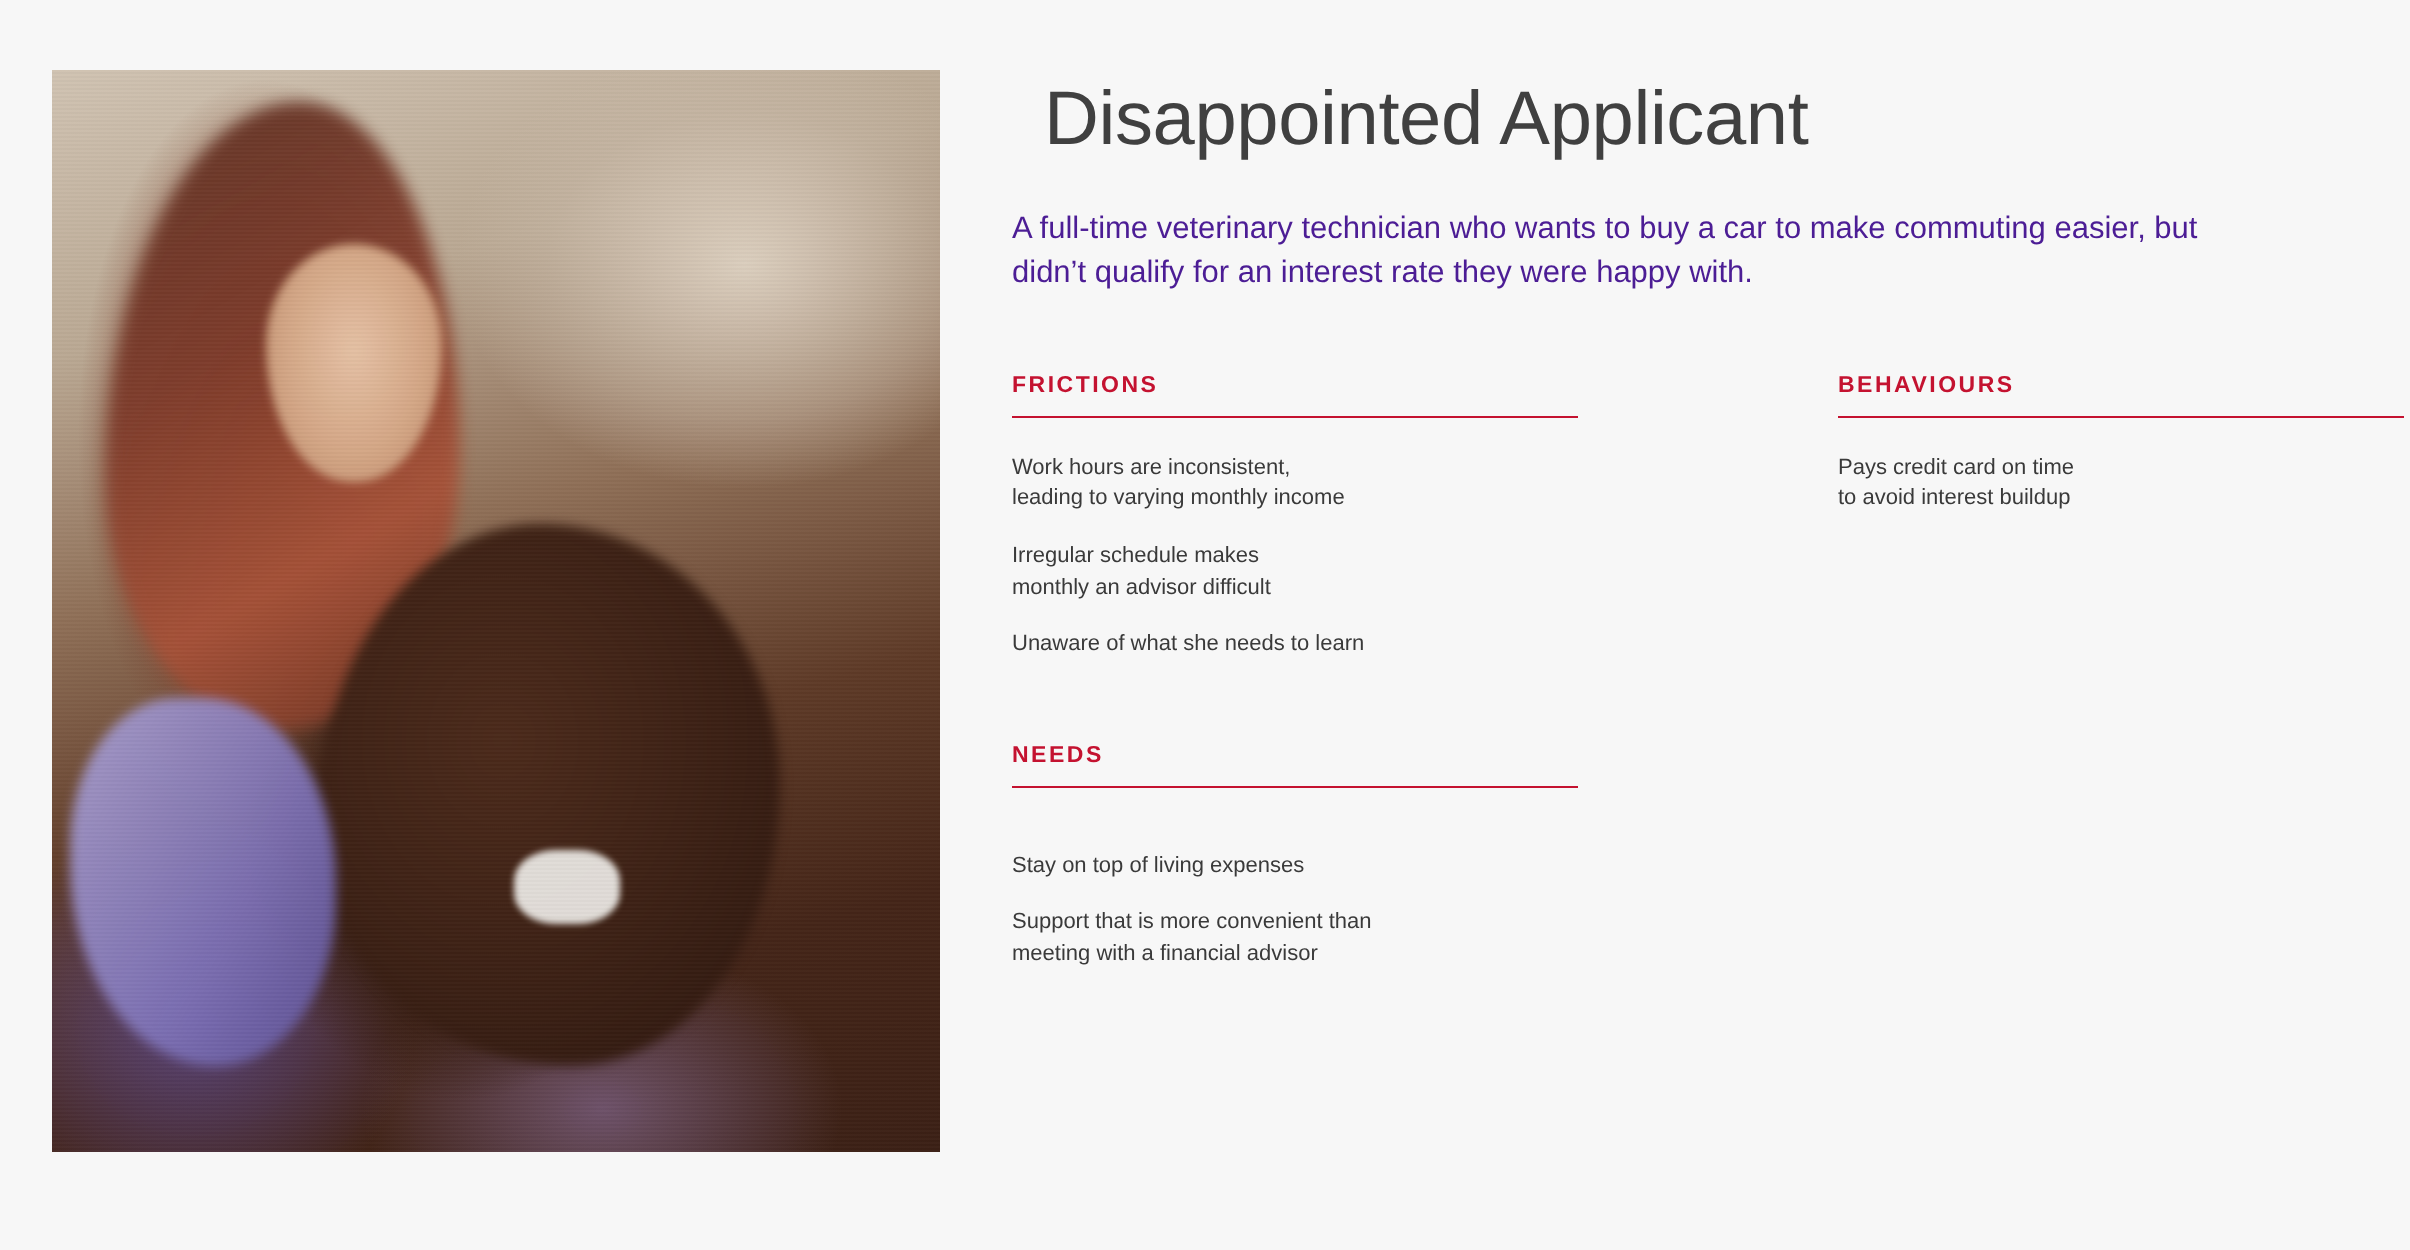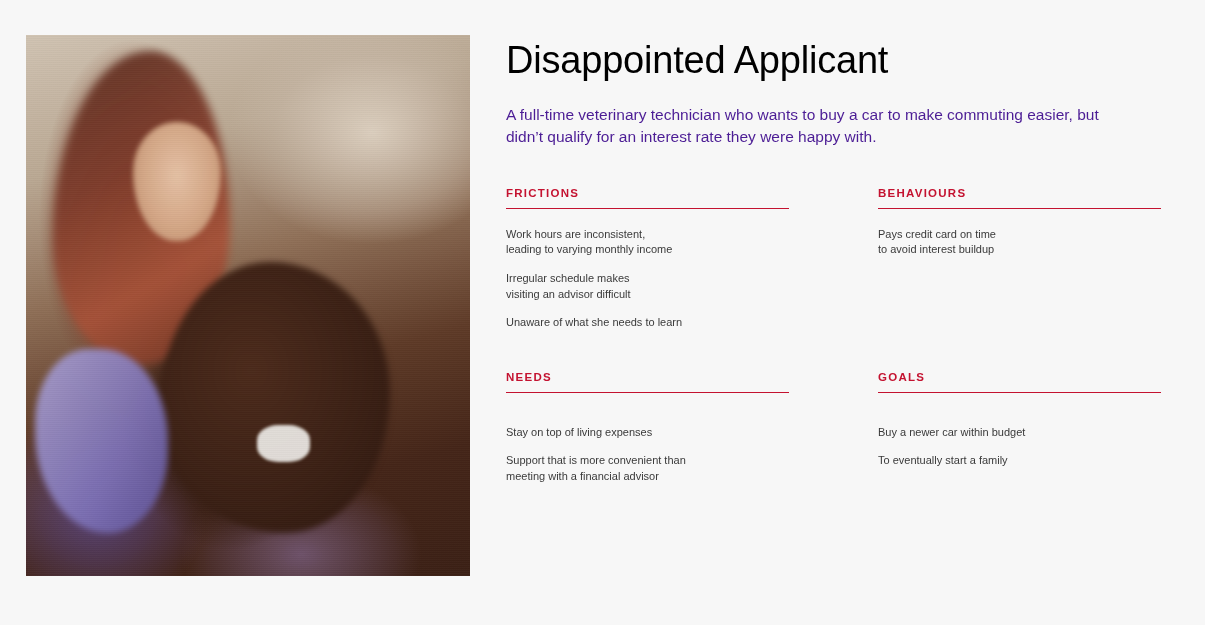--- a/index.html
+++ b/index.html
@@ -111,39 +111,40 @@
   .content {
     position: absolute;
     left: 506px;
     top: 40px;
     width: 660px;
   }
   .title {
     font-size: 38px;
     line-height: 1.1;
     font-weight: 400;
-    color: #000000;
+    color: #404040;
     letter-spacing: -0.2px;
-    margin: 0 0 22px 0;
+    margin: 0 0 22px 16px;
   }
   .intro {
     font-size: 15.5px;
     line-height: 1.45;
     color: #4c1d95;
     margin: 0;
     max-width: 600px;
   }
 
   .grid {
     margin-top: 38px;
     display: grid;
     grid-template-columns: 372px 288px;
     grid-template-rows: auto auto;
     column-gap: 0px;
     row-gap: 40px;
+    gap: 41px;
   }
   .col-block {
     width: 283px;
   }
   .block-head {
     font-size: 11.5px;
     letter-spacing: 1.25px;
     color: #c41230;
     font-weight: 700;
     text-transform: uppercase;
@@ -189,21 +190,21 @@
     <p class="intro">A full-time veterinary technician who wants to buy a car to make commuting easier, but didn’t qualify for an interest rate they were happy with.</p>
 
     <div class="grid">
 
       <div class="col-block block-frictions">
         <div class="block-head">FRICTIONS</div>
         <ul class="item-list">
           <li>Work hours are inconsistent,
 leading to varying monthly income</li>
           <li>Irregular schedule makes
-visiting an advisor difficult</li>
+monthly an advisor difficult</li>
           <li>Unaware of what she needs to learn</li>
         </ul>
       </div>
 
       <div class="col-block block-behaviours">
         <div class="block-head">BEHAVIOURS</div>
         <ul class="item-list">
           <li>Pays credit card on time
 to avoid interest buildup</li>
         </ul>
@@ -211,23 +212,16 @@
 
       <div class="col-block block-needs">
         <div class="block-head">NEEDS</div>
         <ul class="item-list">
           <li>Stay on top of living expenses</li>
           <li>Support that is more convenient than
 meeting with a financial advisor</li>
         </ul>
       </div>
 
-      <div class="col-block block-goals">
-        <div class="block-head">GOALS</div>
-        <ul class="item-list">
-          <li>Buy a newer car within budget</li>
-          <li>To eventually start a family</li>
-        </ul>
-      </div>
 
     </div>
   </div>
 </div>
 
 </body></html>

